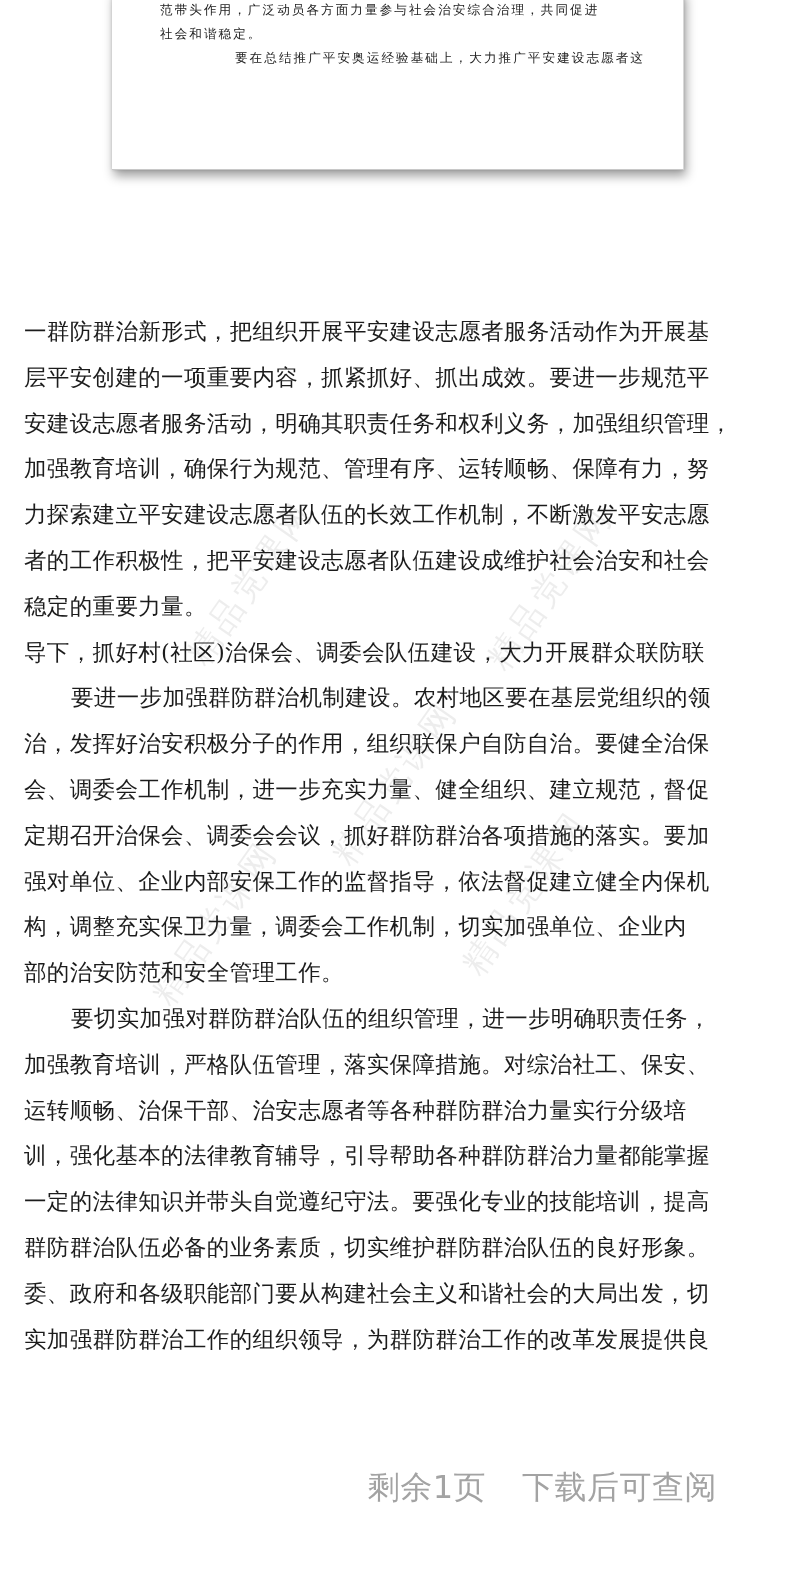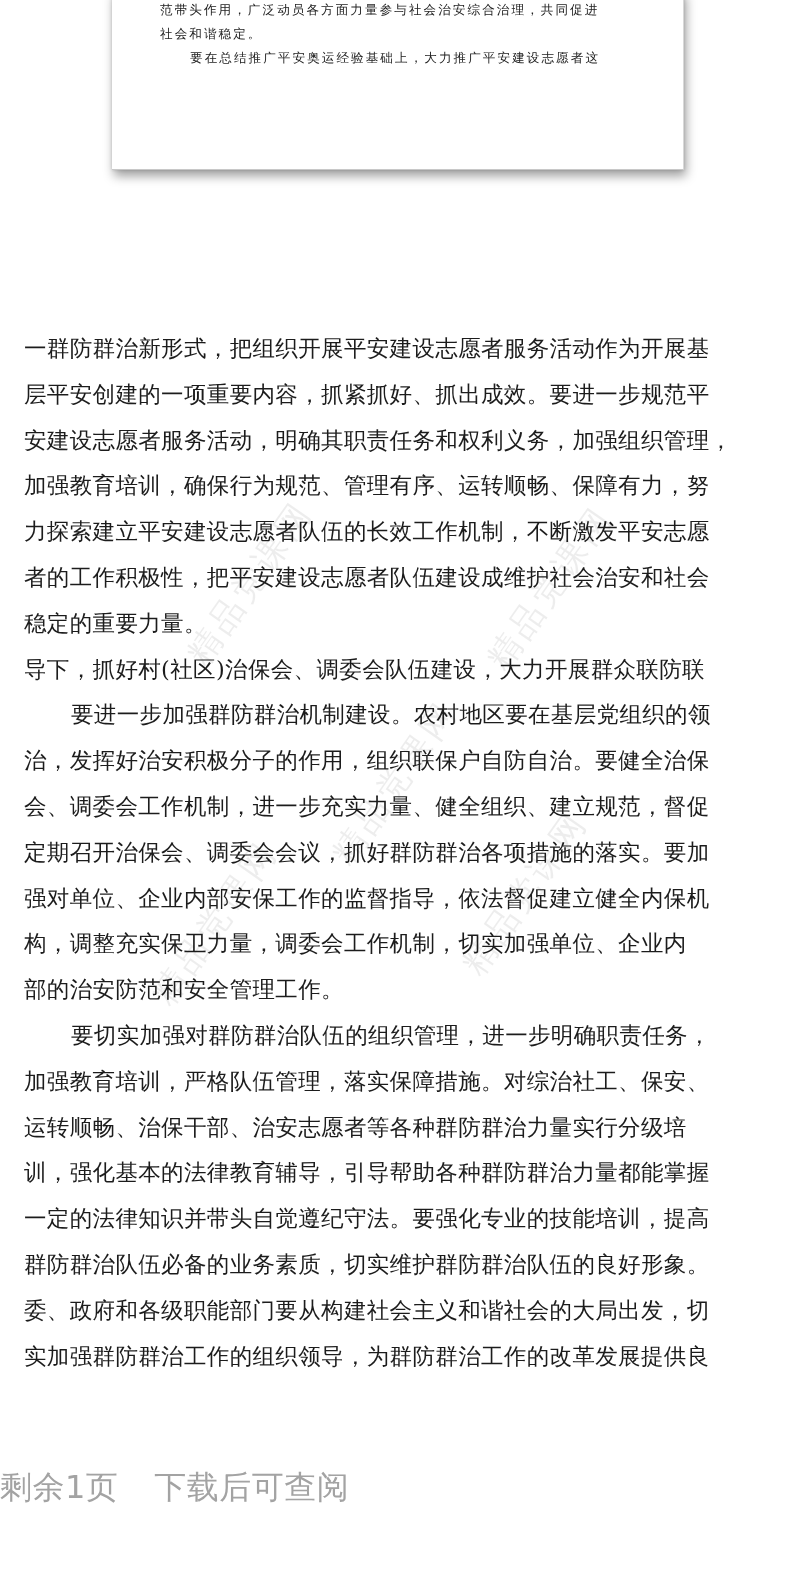--- a/index.html
+++ b/index.html
@@ -31,27 +31,27 @@
     position: absolute;
     left: 48px;
     top: 8px;
     width: 485px;
     font-size: 12.6px;
     line-height: 24px;
     letter-spacing: 2.05px;
     color: #222;
   }
   .preview-text p { margin: 0; white-space: nowrap; }
-  .preview-text p.indent { text-indent: 30px; }
+  .preview-text p.indent { text-indent: 30px; text-align: right; }
 
   
   .page-body {
     position: absolute;
     left: 24px;
-    top: 326px;
+    top: 309px;
     width: 760px;
     font-size: 22.5px;
     line-height: 45.8px;
     letter-spacing: 0.35px;
     color: #1c1c1c;
   }
   .page-body .line {
     white-space: nowrap;
     display: block;
     height: 45.8px;
@@ -70,21 +70,21 @@
     letter-spacing: 4px;
     pointer-events: none;
   }
 
   
   .remaining {
     position: absolute;
     left: 0;
     width: 717px;
     top: 1466px;
-    text-align: left;
+    text-align: right;
     font-family: "DejaVu Sans", "Liberation Sans", sans-serif;
     font-size: 32px;
     color: #a3a3a3;
     letter-spacing: 0.5px;
   }
   .remaining span { display: inline-block; }
   .remaining .gap { width: 36px; }
 </style>
 </head>
 <body>

